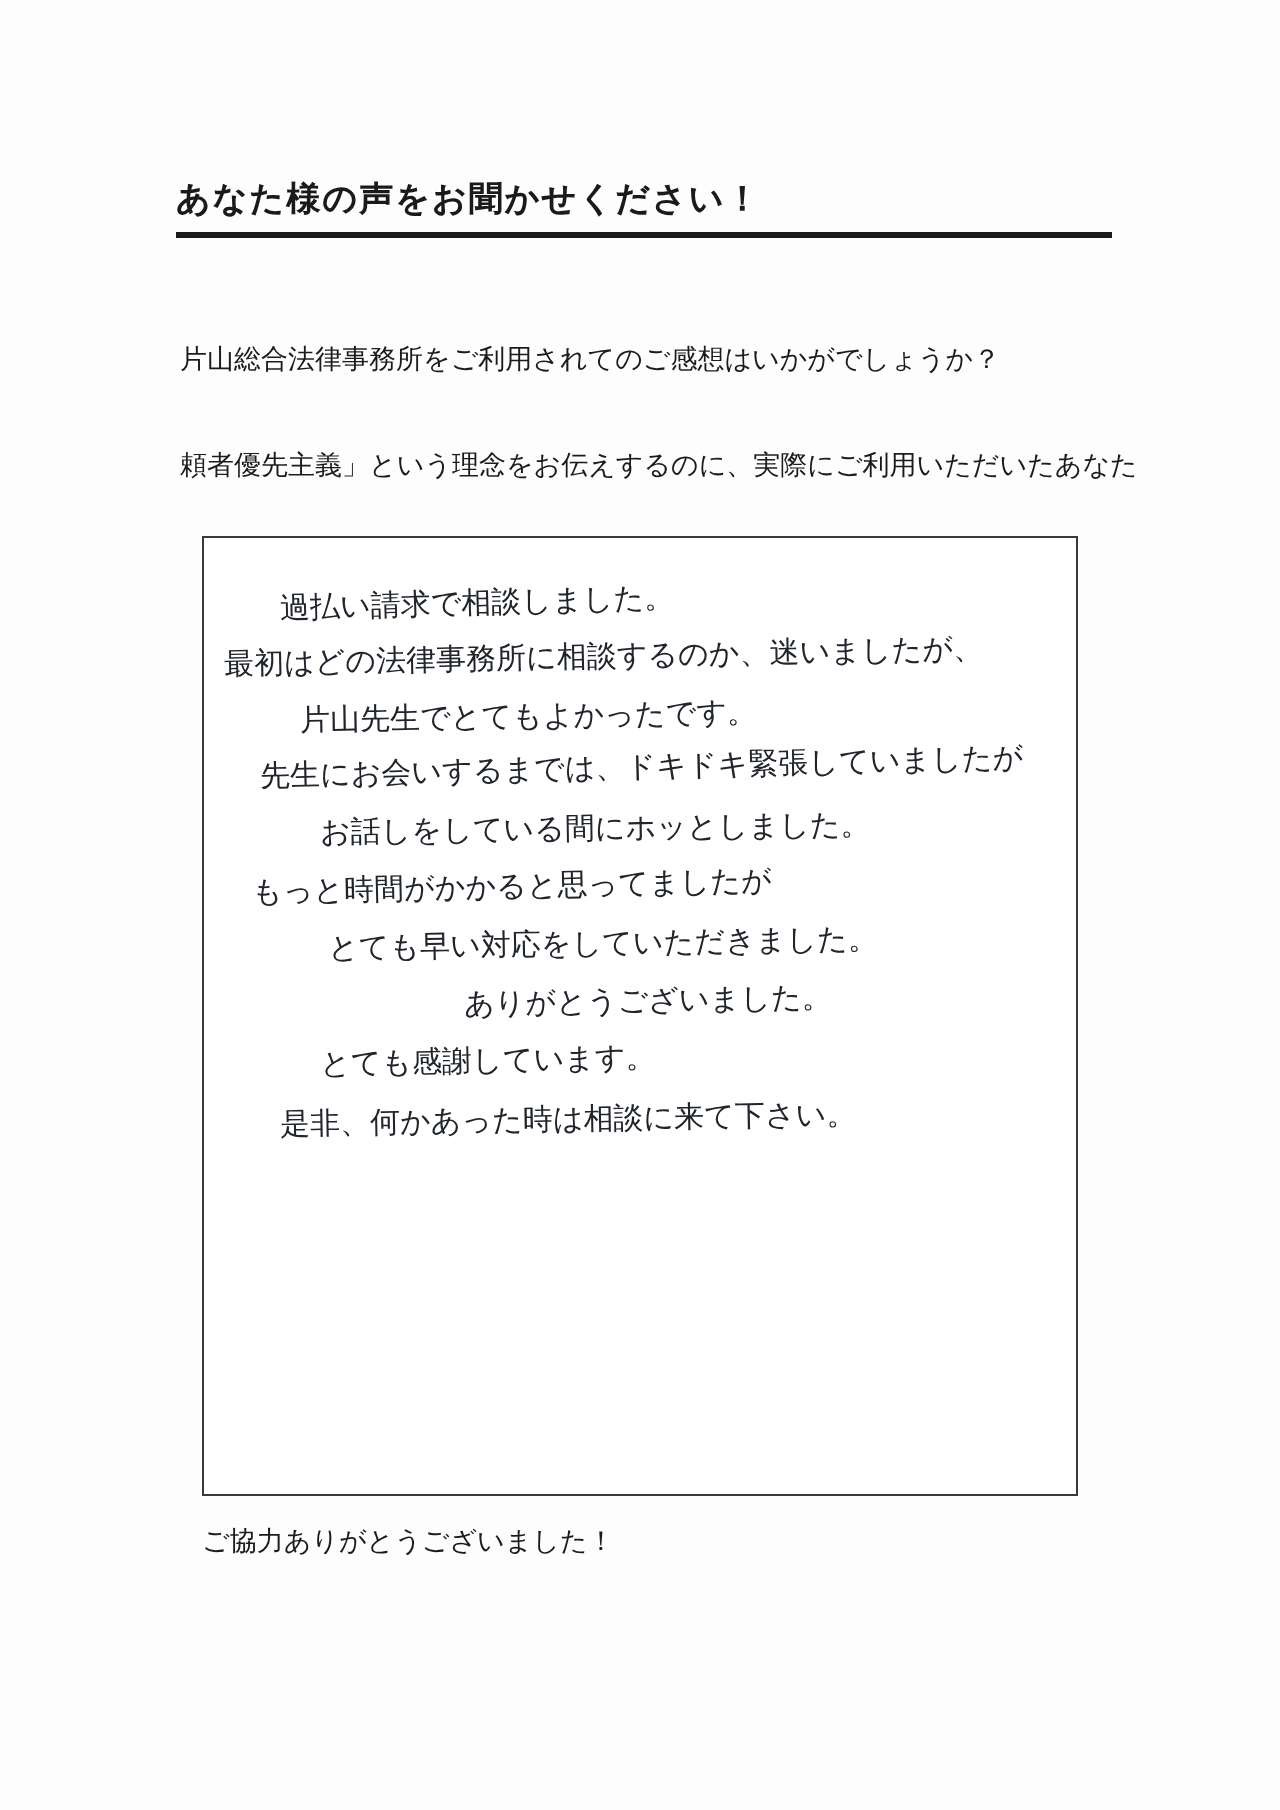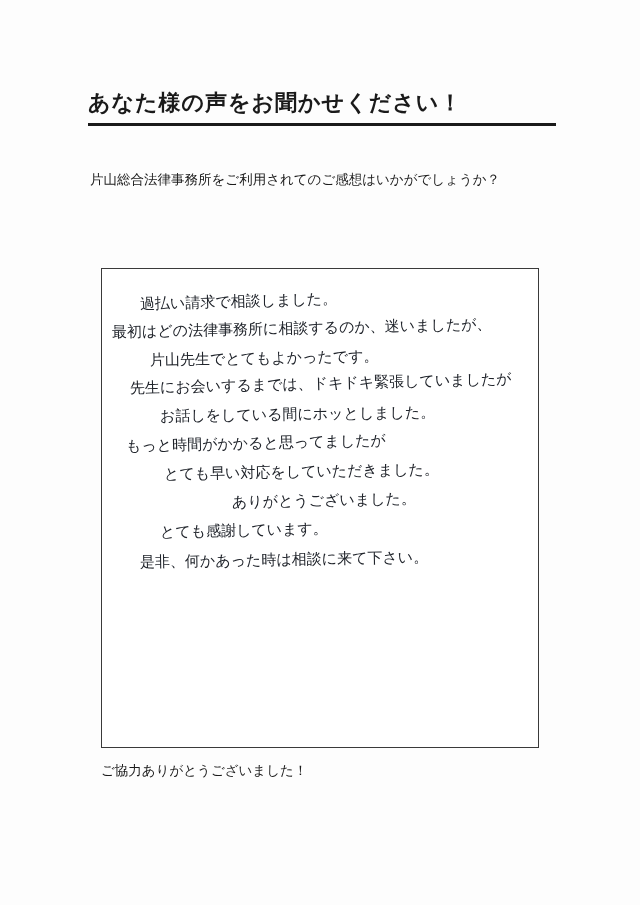--- a/index.html
+++ b/index.html
@@ -24,21 +24,21 @@
   }
 
   
   .title-block {
     position: absolute;
     left: 88px;
     top: 88px;
     width: 468px;
   }
   .title-text {
-    font-size: 22px;
+    font-size: 17px;
     font-weight: bold;
     letter-spacing: 1px;
     color: #1a1a1a;
     white-space: nowrap;
   }
   .title-rule {
     margin-top: 5px;
     height: 3px;
     background: #1a1a1a;
     width: 468px;
@@ -105,20 +105,21 @@
 
 <div class="page">
 
   <div class="title-block">
     <div class="title-text">あなた様の声をお聞かせください！</div>
     <div class="title-rule"></div>
   </div>
 
   <div class="intro">
     <div>片山総合法律事務所をご利用されてのご感想はいかがでしょうか？</div>
+    <div>頼者優先主義」という理念をお伝えするのに、実際にご利用いただいたあなた</div>
   </div>
 
   <div class="answer-box">
     <div class="hand hl1">過払い請求で相談しました。</div>
     <div class="hand hl2">最初はどの法律事務所に相談するのか、迷いましたが、</div>
     <div class="hand hl3">片山先生でとてもよかったです。</div>
     <div class="hand hl4">先生にお会いするまでは、ドキドキ緊張していましたが</div>
     <div class="hand hl5">お話しをしている間にホッとしました。</div>
     <div class="hand hl6">もっと時間がかかると思ってましたが</div>
     <div class="hand hl7">とても早い対応をしていただきました。</div>

